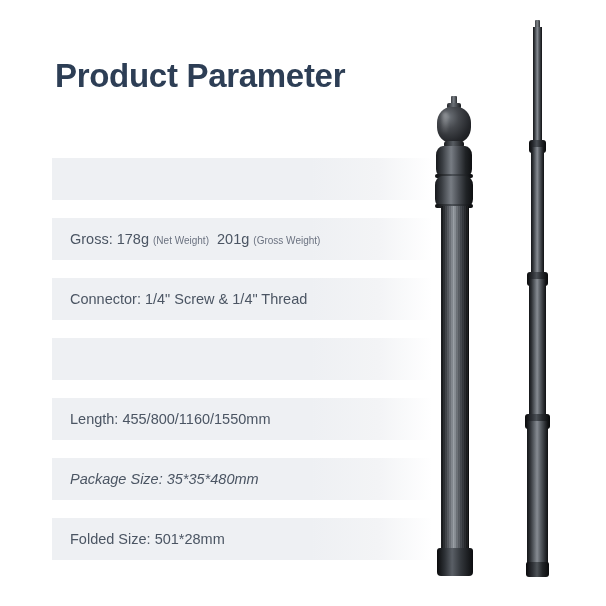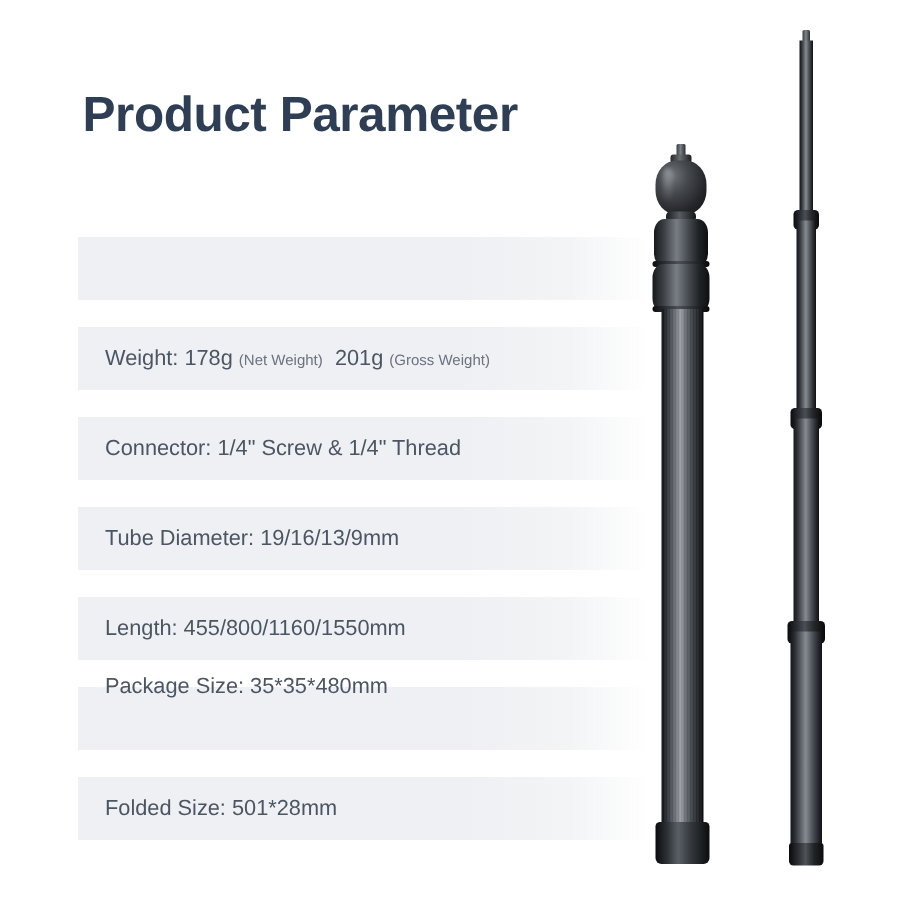--- a/index.html
+++ b/index.html
@@ -142,33 +142,32 @@
 </head>
 <body>
 
 <div id="stage">
 
   <div id="page-title">Product Parameter</div>
 
   <div class="spec-row" style="top:158px;"></div>
 
   <div class="spec-row" style="top:218px;"></div>
-  <div class="spec-text" style="top:218px;"><span>Weight:</span>&nbsp;<span>178g</span>&nbsp;<span class="sub">(Net Weight)</span>&nbsp;&nbsp;<span>201g</span>&nbsp;<span class="sub">(Gross Weight)</span></div>
+  <div class="spec-text" style="top:218px;"><span>Gross:</span>&nbsp;<span>178g</span>&nbsp;<span class="sub">(Net Weight)</span>&nbsp;&nbsp;<span>201g</span>&nbsp;<span class="sub">(Gross Weight)</span></div>
 
   <div class="spec-row" style="top:278px;"></div>
   <div class="spec-text" style="top:278px;">Connector: 1/4" Screw &amp; 1/4" Thread</div>
 
   <div class="spec-row" style="top:338px;"></div>
-  <div class="spec-text" style="top:338px;">Tube Diameter: 19/16/13/9mm</div>
 
   <div class="spec-row" style="top:398px;"></div>
   <div class="spec-text" style="top:398px;">Length: 455/800/1160/1550mm</div>
 
   <div class="spec-row" style="top:458px;"></div>
-  <div class="spec-text" style="top:437px;">Package Size:  35*35*480mm</div>
+  <div class="spec-text" style="top:458px;font-style:italic;">Package Size:  35*35*480mm</div>
 
   <div class="spec-row" style="top:518px;"></div>
   <div class="spec-text" style="top:518px;">Folded Size:  501*28mm</div>
 
   <div id="monopod-collapsed">
     <div class="mono-screw"></div>
     <div class="mono-screw-base"></div>
     <div class="head-ball"></div>
     <div class="neck"></div>
     <div class="barrel b1"></div>

